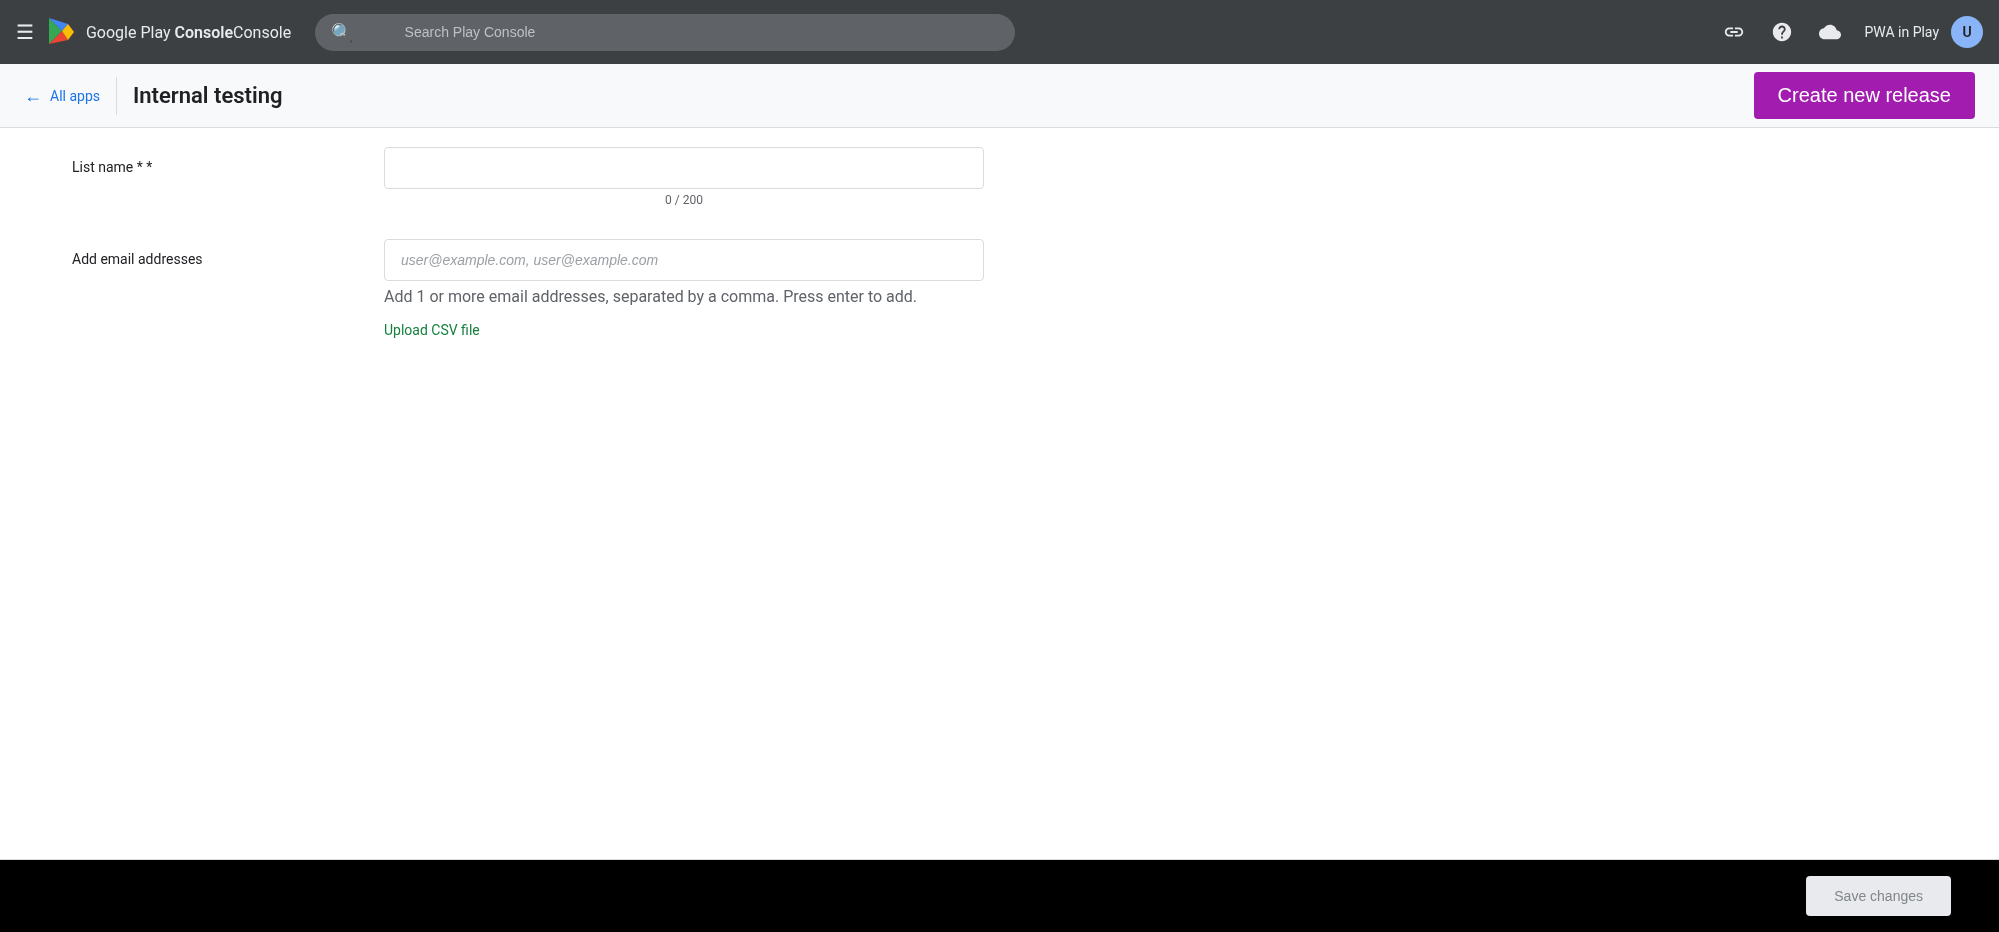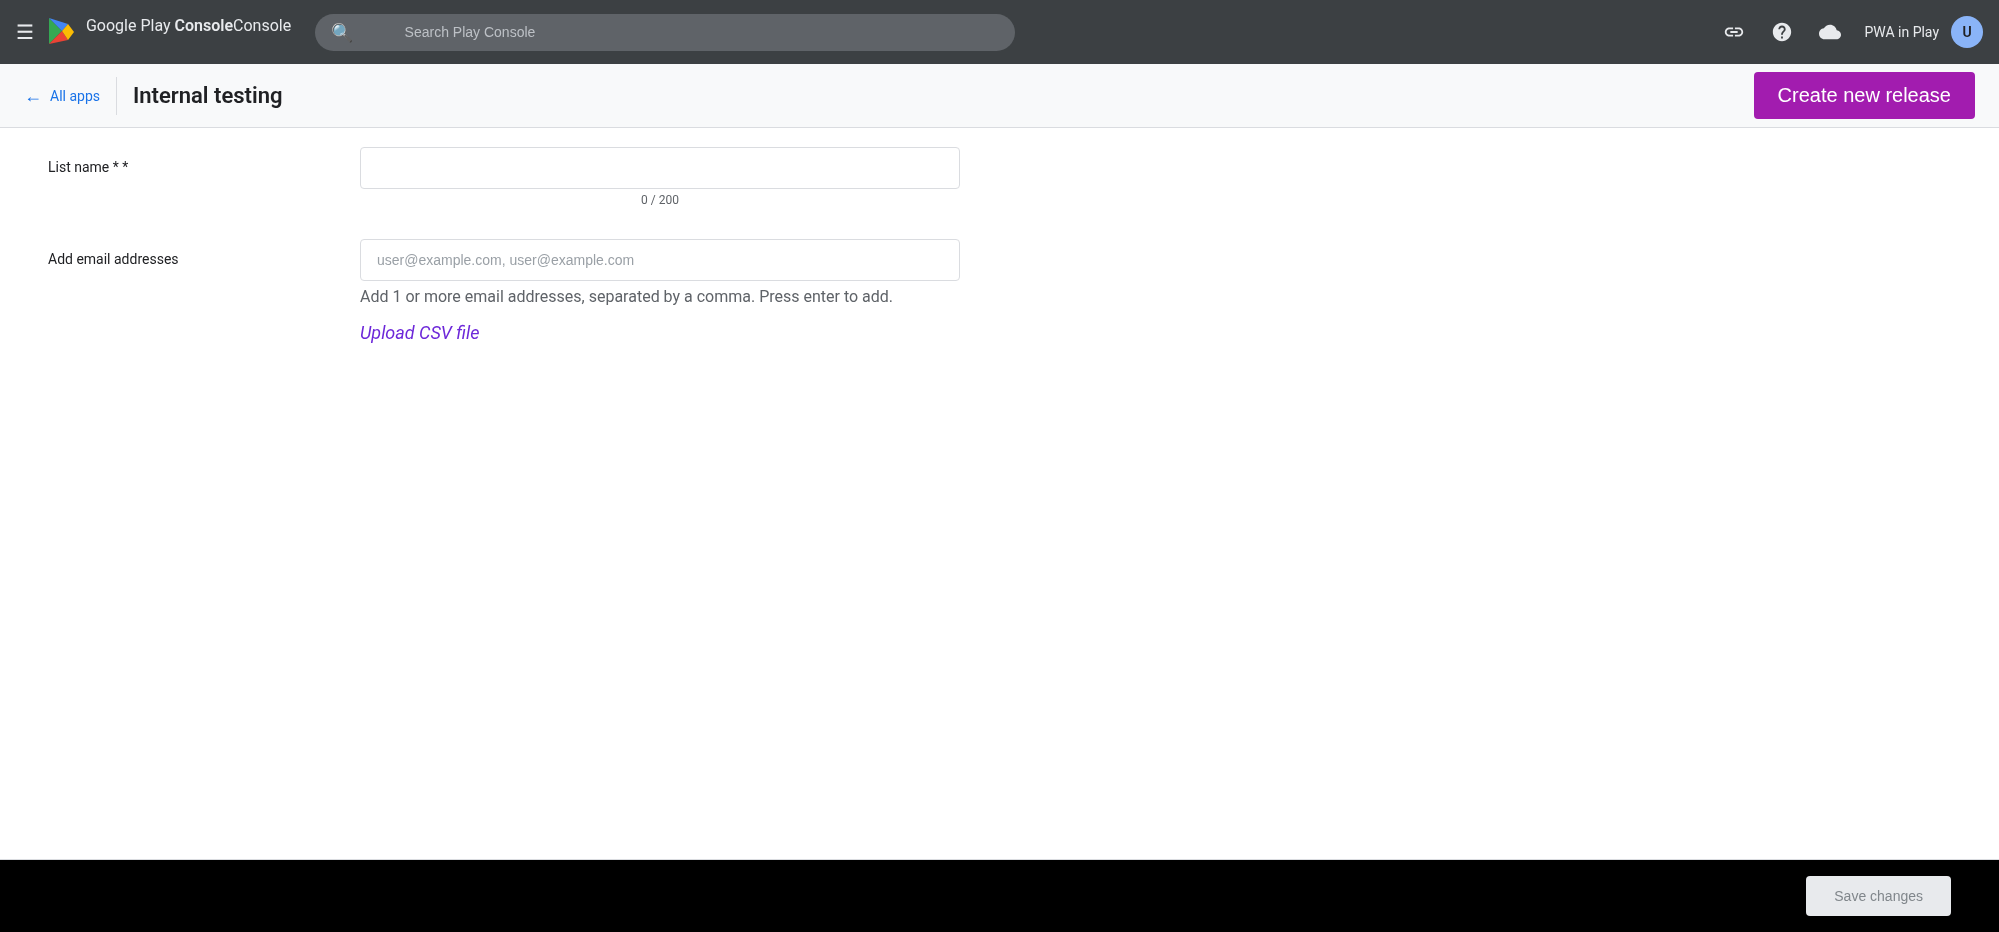--- a/index.html
+++ b/index.html
@@ -23,20 +23,21 @@
       z-index: 10;
     }
     .navbar-menu-icon {
       color: #e8eaed;
       font-size: 20px;
       margin-right: 12px;
       cursor: pointer;
     }
     .navbar-logo {
       display: flex;
+      align-items: center;
       gap: 8px;
       margin-right: 24px;
     }
     .navbar-logo-icon {
       width: 32px;
       height: 32px;
     }
     .navbar-logo-text {
       color: #e8eaed;
       font-size: 16px;
@@ -203,20 +204,21 @@
     }
     .required-note span {
       color: #d93025;
     }
 
     .form-row {
       display: flex;
       align-items: flex-start;
       margin-bottom: 32px;
       gap: 32px;
+      margin-left: 24px;
     }
     .form-label {
       width: 280px;
       min-width: 280px;
       font-size: 14px;
       color: #202124;
       padding-top: 12px;
     }
     .form-label-required::after {
       content: ' *';
@@ -228,43 +230,43 @@
     }
     .form-input {
       width: 100%;
       border: 1px solid #dadce0;
       border-radius: 4px;
       padding: 12px 16px;
       font-size: 14px;
       color: #202124;
       outline: none;
       background: #fff;
+      font-style: italic;
     }
     .form-input::placeholder {
       color: #9aa0a6;
     }
     .char-count {
       text-align: center;
       font-size: 12px;
       color: #5f6368;
       margin-top: 4px;
     }
     .form-hint {
       font-size: 16px;
       color: #5f6368;
       margin-top: 6px;
     }
     .upload-csv-link {
-      color: #6d28d9;
-      font-size: 18px;
+      color: #15803d;
+      font-size: 14px;
       cursor: pointer;
       text-decoration: none;
       display: inline-block;
       margin-top: 16px;
-      font-style: italic;
     }
 
     .email-addresses-box {
       border: 1px solid #dadce0;
       border-radius: 4px;
       padding: 16px;
       min-height: 64px;
       display: flex;
       align-items: center;
       justify-content: center;

